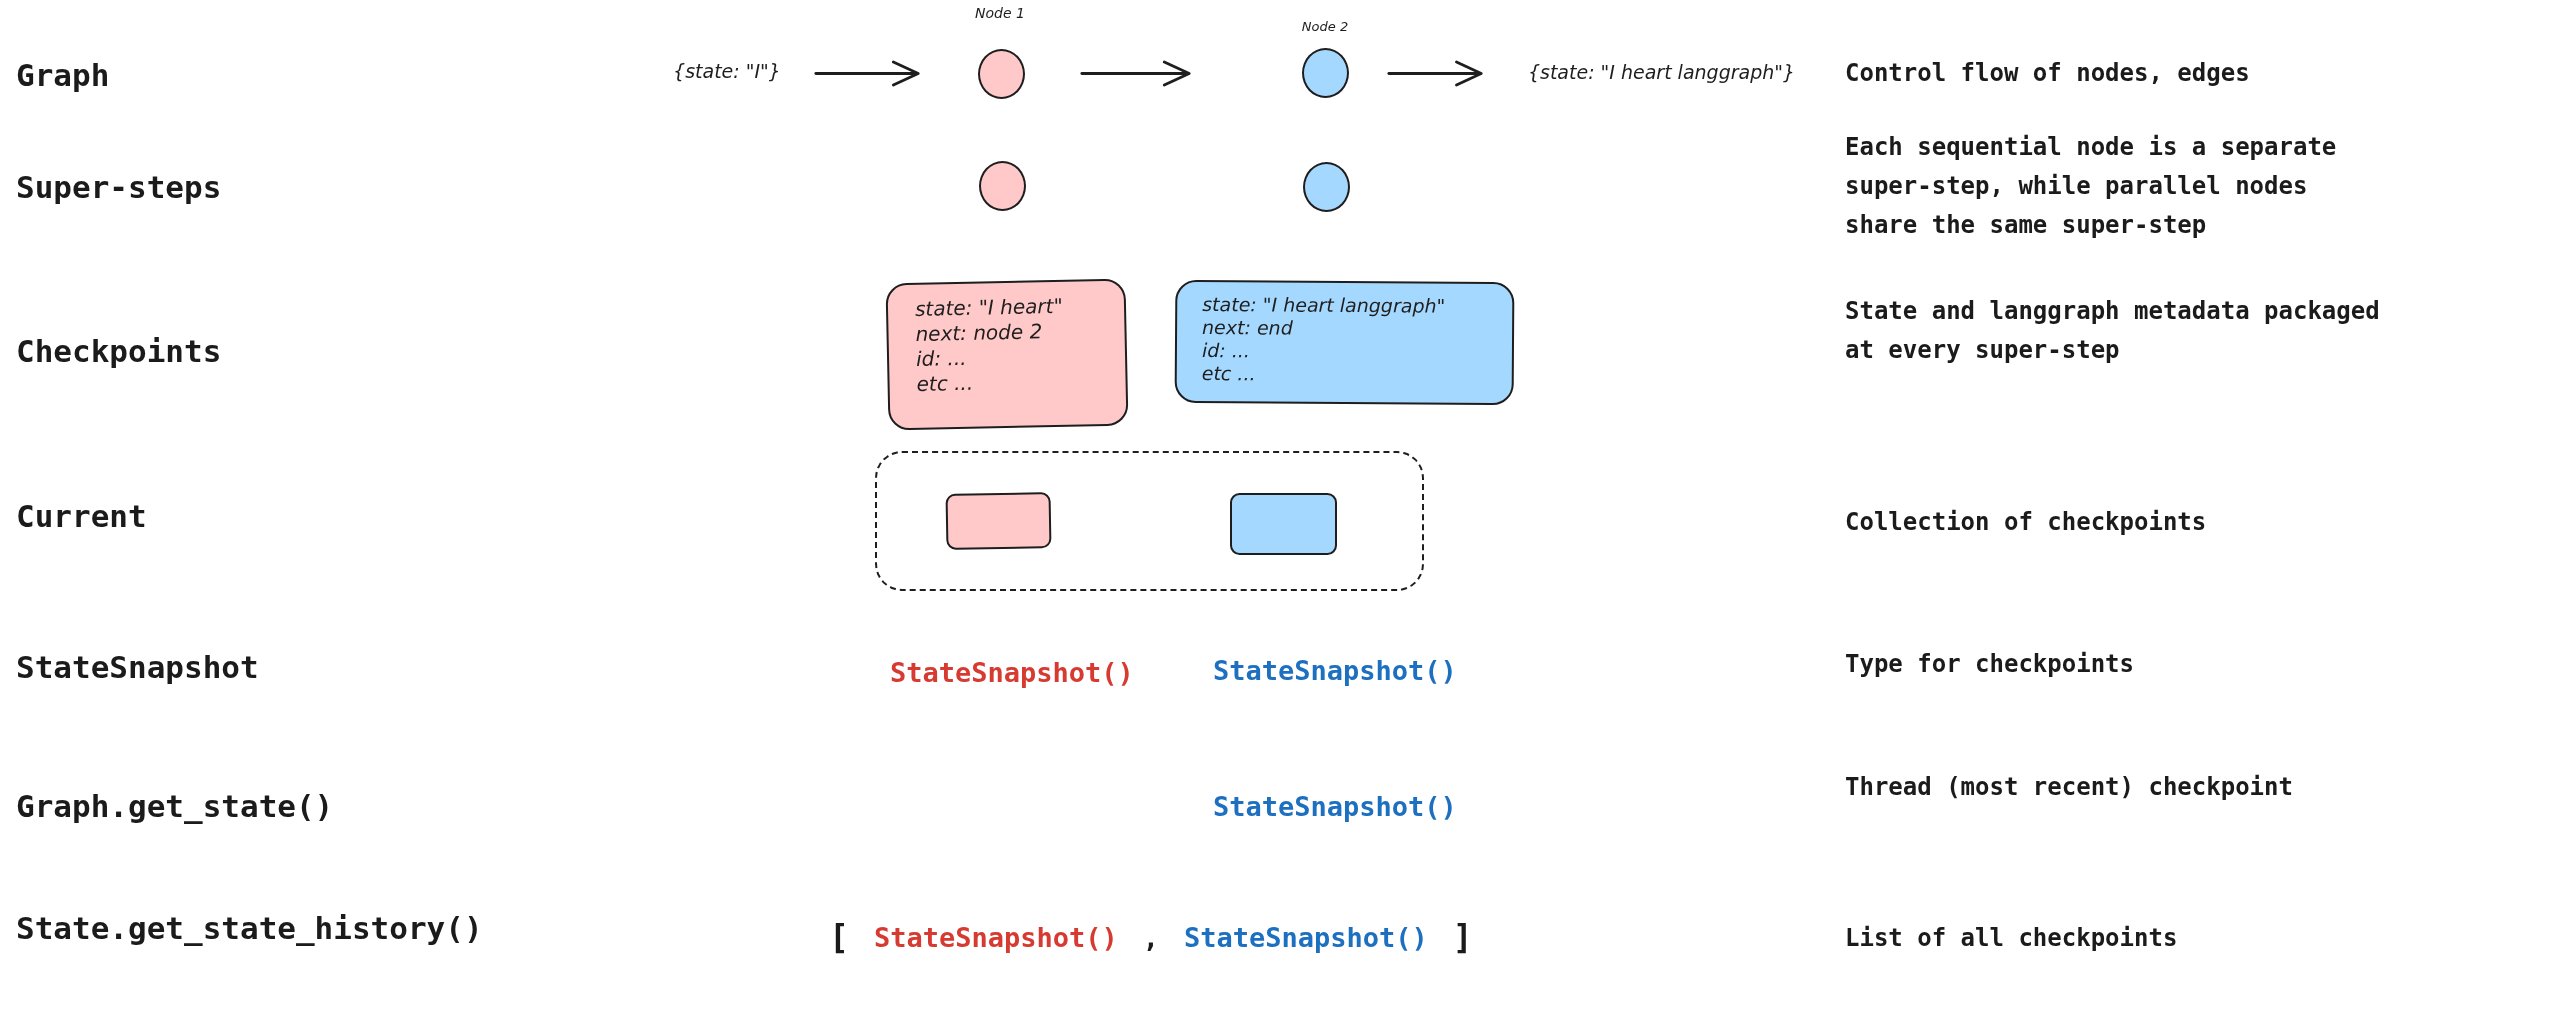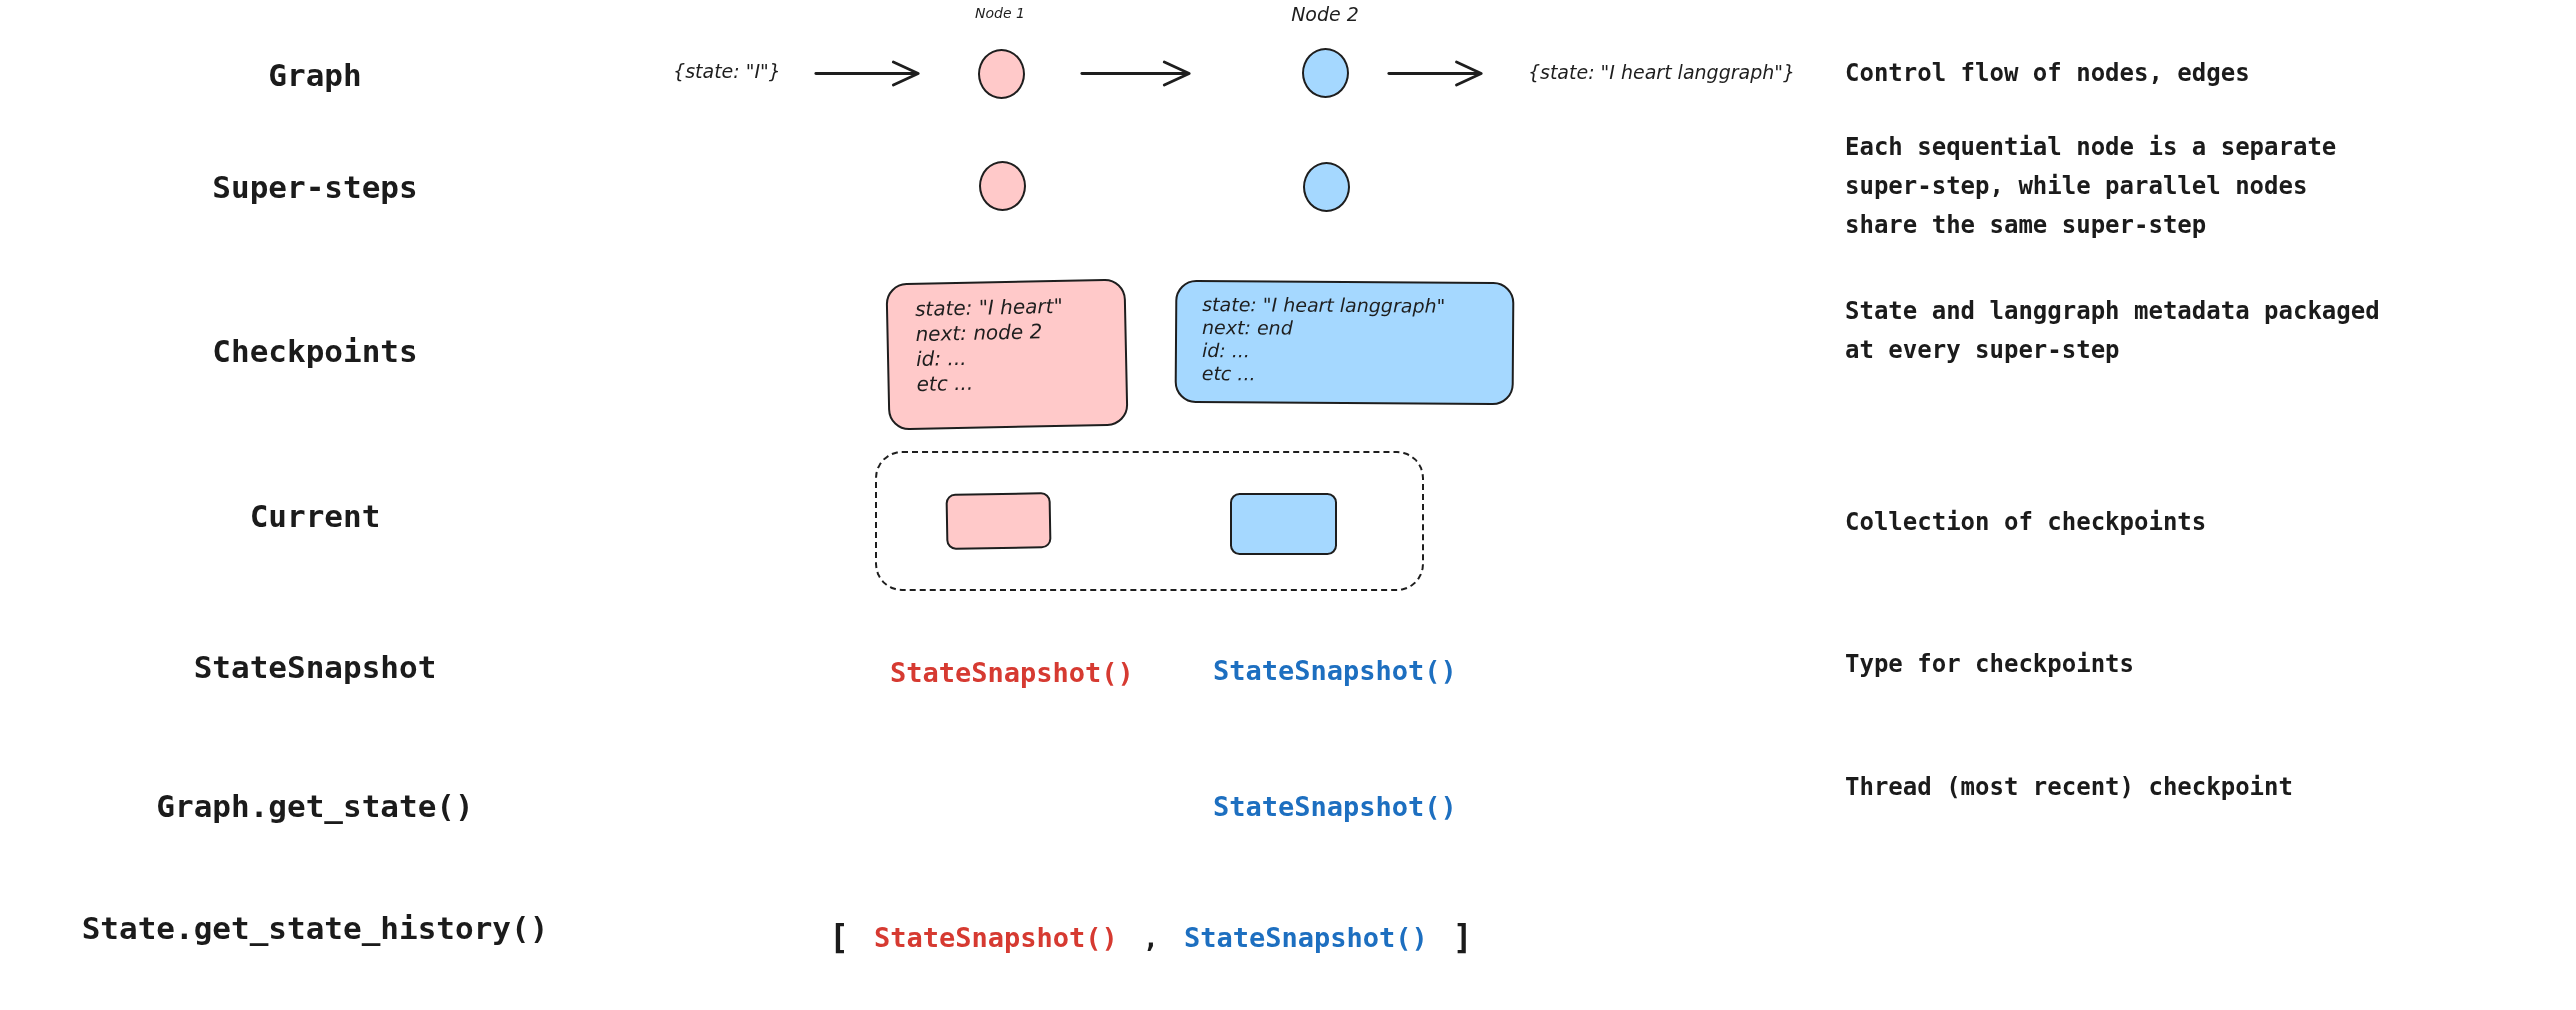--- a/index.html
+++ b/index.html
@@ -1,20 +1,20 @@
 <!DOCTYPE html>
 <html><head>
 <meta charset="utf-8">
 <style>
   html,body{margin:0;padding:0;background:#ffffff;}
   .canvas{position:relative;width:2576px;height:1010px;background:#ffffff;overflow:hidden;
           font-family:"DejaVu Sans Mono","Liberation Mono",monospace;color:#1b1b1b;}
 
   
-  .lbl{position:absolute;left:4px;width:622px;text-align:center;font-size:31px;font-weight:700;
+  .lbl{position:absolute;left:16px;width:622px;text-align:left;font-size:31px;font-weight:700;
        line-height:40px;white-space:nowrap;color:#1b1b1b;}
 
   
   .desc{position:absolute;left:1845px;width:727px;font-size:24px;font-weight:700;
         line-height:39px;white-space:pre-line;color:#1b1b1b;}
 
   
   .hand{position:absolute;font-family:"DejaVu Sans",sans-serif;font-style:italic;
         color:#1e1e1e;font-weight:500;}
   .hand.center{text-align:center;}
@@ -72,37 +72,38 @@
 
   <div class="desc" style="top:54px">Control flow of nodes, edges</div>
   <div class="desc" style="top:128px">Each sequential node is a separate
 super-step, while parallel nodes
 share the same super-step</div>
   <div class="desc" style="top:292px">State and langgraph metadata packaged
 at every super-step</div>
   <div class="desc" style="top:503px">Collection of checkpoints</div>
   <div class="desc" style="top:645px">Type for checkpoints</div>
   <div class="desc" style="top:768px">Thread (most recent) checkpoint</div>
+  <div class="desc" style="top:919px">List of all checkpoints</div>
 
   <div class="hand center" style="left:658px;top:60px;width:138px;font-size:19px">{state: "I"}</div>
 
   <svg class="arrow" style="left:813px;top:57px" width="110" height="33" viewBox="0 0 115 34">
     <path d="M3 17 L108 17" stroke="#1e1e1e" stroke-width="3" fill="none" stroke-linecap="round"></path>
     <path d="M84 5 L110 17 L84 29" stroke="#1e1e1e" stroke-width="3" fill="none" stroke-linecap="round" stroke-linejoin="round"></path>
   </svg>
 
   <div class="hand center" style="left:933px;top:4.8px;width:134px;font-size:14px">Node 1</div>
   <div class="node pink" style="left:978px;top:49px"></div>
 
   <svg class="arrow" style="left:1079px;top:57px" width="115" height="33" viewBox="0 0 120 34">
     <path d="M3 17 L113 17" stroke="#1e1e1e" stroke-width="3" fill="none" stroke-linecap="round"></path>
     <path d="M89 5 L115 17 L89 29" stroke="#1e1e1e" stroke-width="3" fill="none" stroke-linecap="round" stroke-linejoin="round"></path>
   </svg>
 
-  <div class="hand center" style="left:1258px;top:3px;width:134px;font-size:19px">Node 2</div>
+  <div class="hand center" style="left:1258px;top:19px;width:134px;font-size:13px">Node 2</div>
   <div class="node blue" style="left:1302px;top:48px"></div>
 
   <svg class="arrow" style="left:1386px;top:57px" width="100" height="33" viewBox="0 0 105 34">
     <path d="M3 17 L98 17" stroke="#1e1e1e" stroke-width="3" fill="none" stroke-linecap="round"></path>
     <path d="M74 5 L100 17 L74 29" stroke="#1e1e1e" stroke-width="3" fill="none" stroke-linecap="round" stroke-linejoin="round"></path>
   </svg>
 
   <div class="hand center" style="left:1512px;top:61px;width:299px;font-size:19px">{state: "I heart langgraph"}</div>
 
   <div class="node pink" style="left:979px;top:161px"></div>

